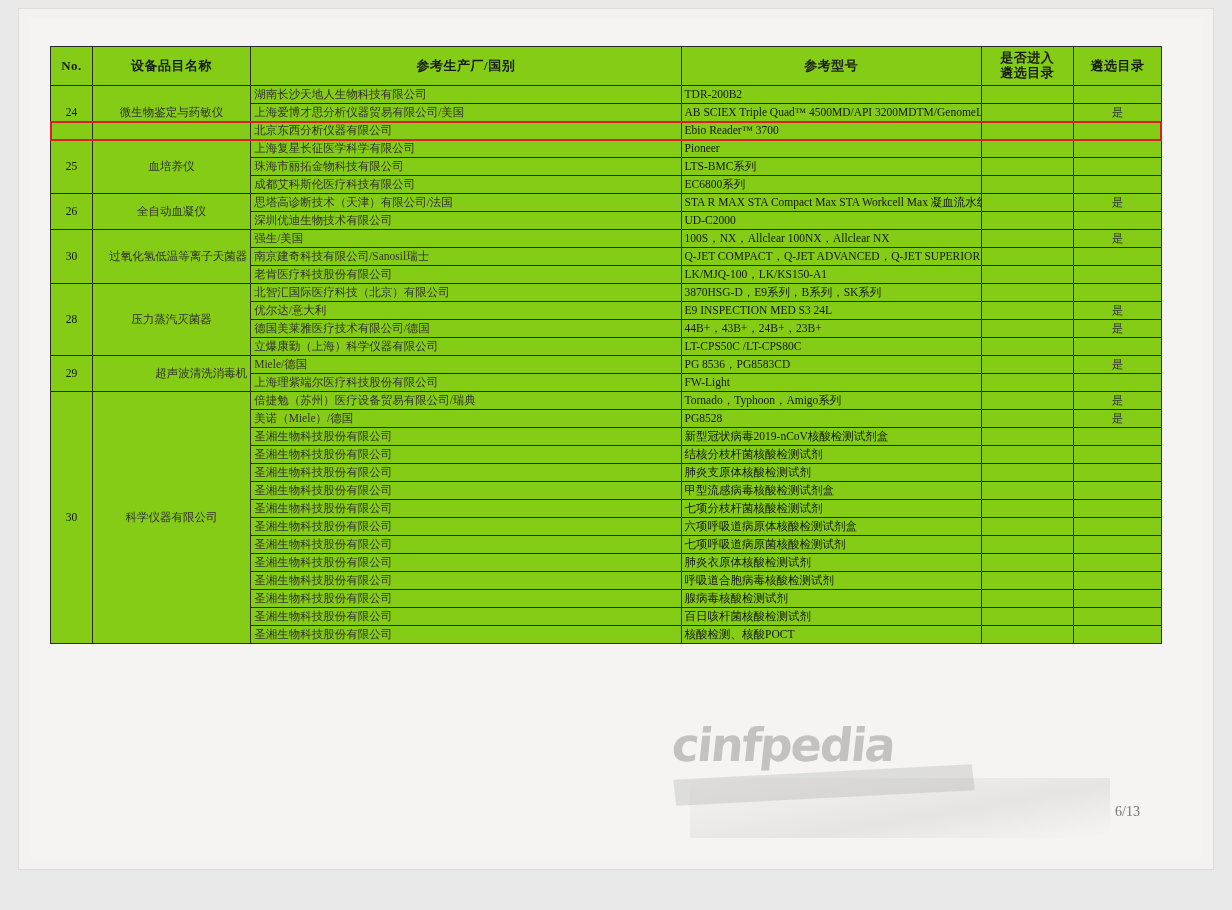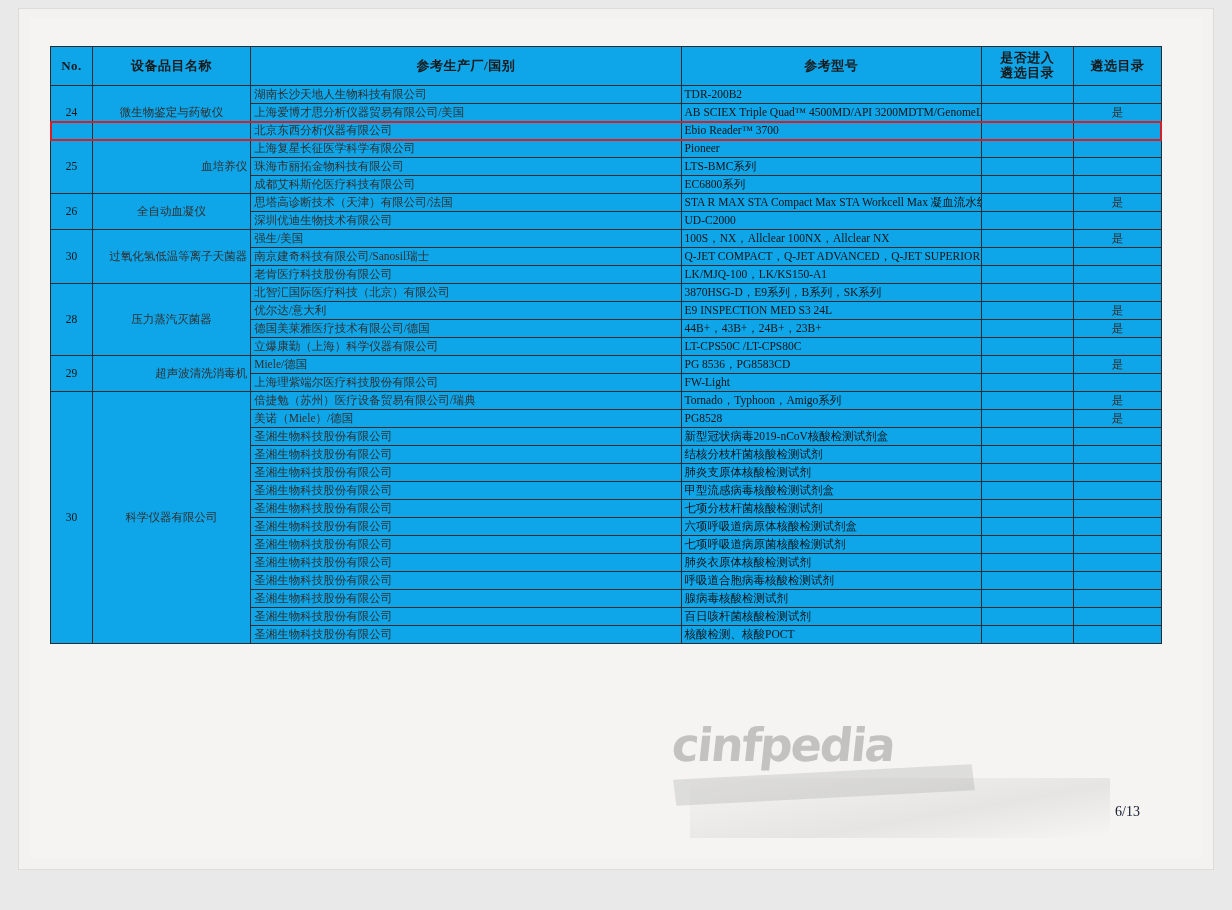--- a/index.html
+++ b/index.html
@@ -33,21 +33,21 @@
     background: #f5f4f2;
   }
   table.doc {
     position: absolute;
     left: 20px;
     top: 28px;
     width: 1112px;
     border-collapse: collapse;
     table-layout: fixed;
     color: #1a1a1a;
-    background: #0ea5e9;
+    background: #84cc16;
   }
   table.doc td, table.doc th {
     border: 1px solid #2b2b2b;
     padding: 0 3px;
     font-size: 11.5px;
     line-height: 1.12;
     vertical-align: middle;
     font-family: "Liberation Serif", serif;
     overflow: hidden;
     white-space: nowrap;
@@ -83,21 +83,21 @@
     border: 2px solid #d81f26;
     pointer-events: none;
     box-sizing: border-box;
   }
 
   .pageno {
     position: absolute;
     right: 62px;
     bottom: 38px;
     font-size: 14px;
-    color: #0f172a;
+    color: #737373;
     font-family: "Liberation Serif", serif;
   }
 
   .watermark {
     position: absolute;
     left: 640px;
     top: 700px;
     width: 330px;
     height: 96px;
     color: rgba(120,120,120,0.40);
@@ -173,21 +173,21 @@
               <td class="c-fore cn">是</td>
             </tr>
             <tr class="rowtall">
               <td class="c-mfr cn">北京东西分析仪器有限公司</td>
               <td class="c-model en">Ebio Reader™ 3700</td>
               <td class="c-list cn"></td>
               <td class="c-fore cn"></td>
             </tr>
             <tr class="rowtall">
               <td class="c-no en" rowspan="3">25</td>
-              <td class="c-name cn" rowspan="3" style="text-align: right; white-space: normal; margin-left: 16px;">血培养仪</td>
+              <td class="c-name cn" rowspan="3" style="text-align: center; white-space: normal; margin-left: 16px;">血培养仪</td>
               <td class="c-mfr cn">上海复星长征医学科学有限公司</td>
               <td class="c-model en">Pioneer</td>
               <td class="c-list cn"></td>
               <td class="c-fore cn"></td>
             </tr>
             <tr class="rowtall">
               <td class="c-mfr cn">珠海市丽拓金物科技有限公司</td>
               <td class="c-model en">LTS-BMC系列</td>
               <td class="c-list cn"></td>
               <td class="c-fore cn"></td>

